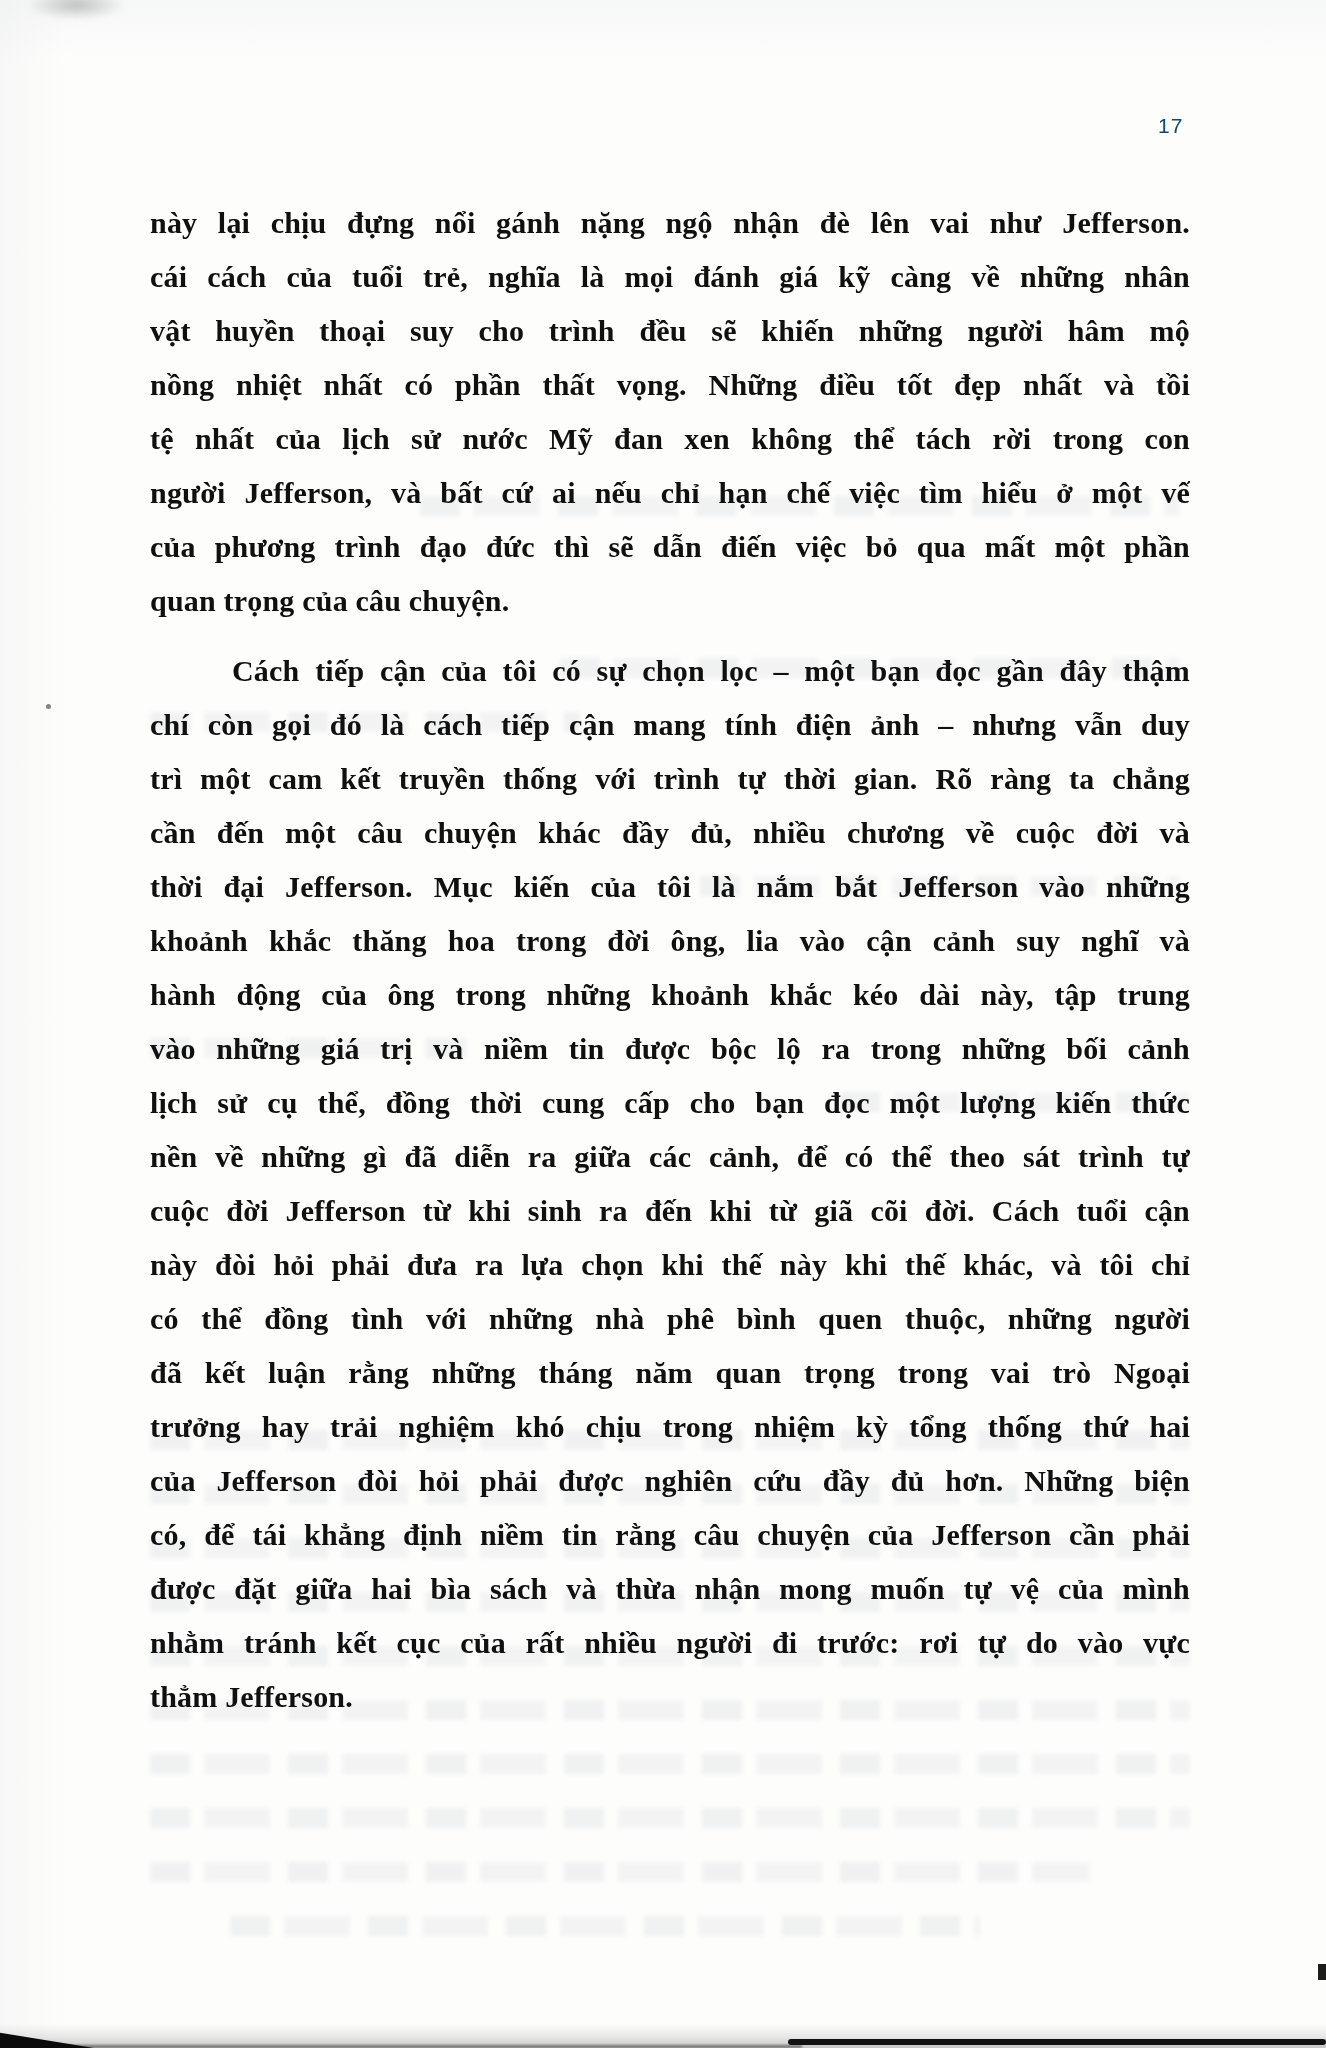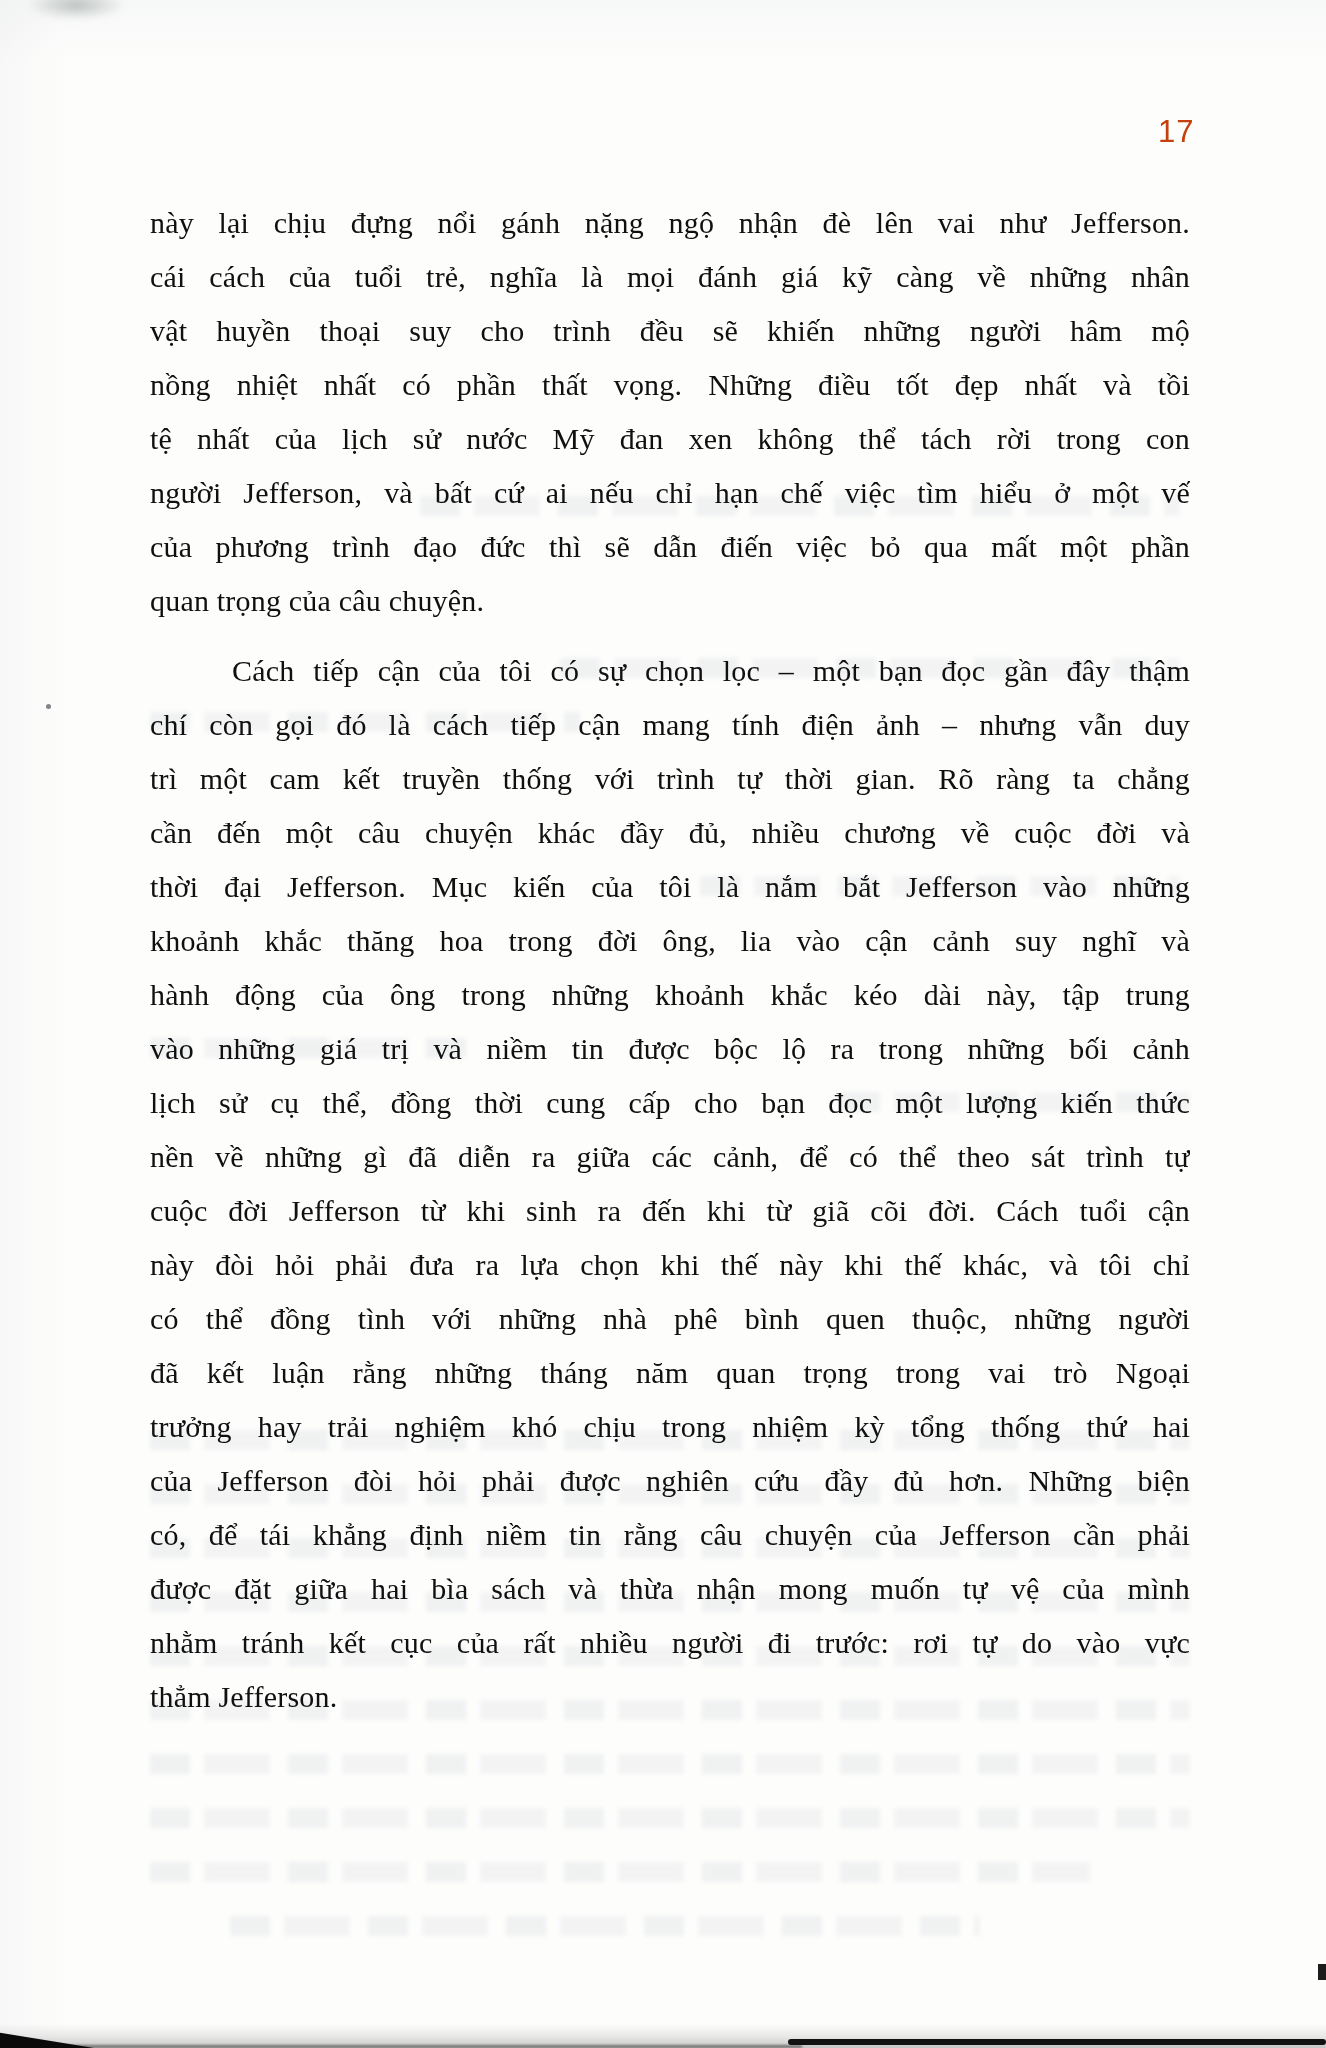--- a/index.html
+++ b/index.html
@@ -13,31 +13,31 @@
   }
   .vignette {
     position:absolute; inset:0; pointer-events:none;
     background:
       linear-gradient(90deg, rgba(205,207,212,0.12), rgba(255,255,255,0) 5%),
       linear-gradient(180deg, rgba(222,225,230,0.20), rgba(255,255,255,0) 3%);
   }
   .page-number {
     position:absolute; left:1158px; top:114px;
     font-family:"Liberation Sans", sans-serif;
-    font-size:31px; color:#c2410c; letter-spacing:1px;
+    font-size:21px; color:#0c4a6e; letter-spacing:1px;
   }
   .body-text {
     position:absolute; left:150px; top:196px; width:1040px;
     font-size:30px; line-height:54px; color:#101010;
     letter-spacing:0.2px; z-index:2;
   }
   .line {
     text-align:justify;
     text-align-last:justify;
-    height:54px; overflow:hidden;
+    height:54px; overflow:hidden;font-weight:bold;
   }
   .line.last { text-align-last:left; }
   .line.indent { padding-left:82px; }
   .para.p2 { margin-top:16px; }
 
   
   .ghost {
     position:absolute; height:20px; z-index:1;
     filter:blur(2px); opacity:0.5; border-radius:3px;
     background:repeating-linear-gradient(90deg,

